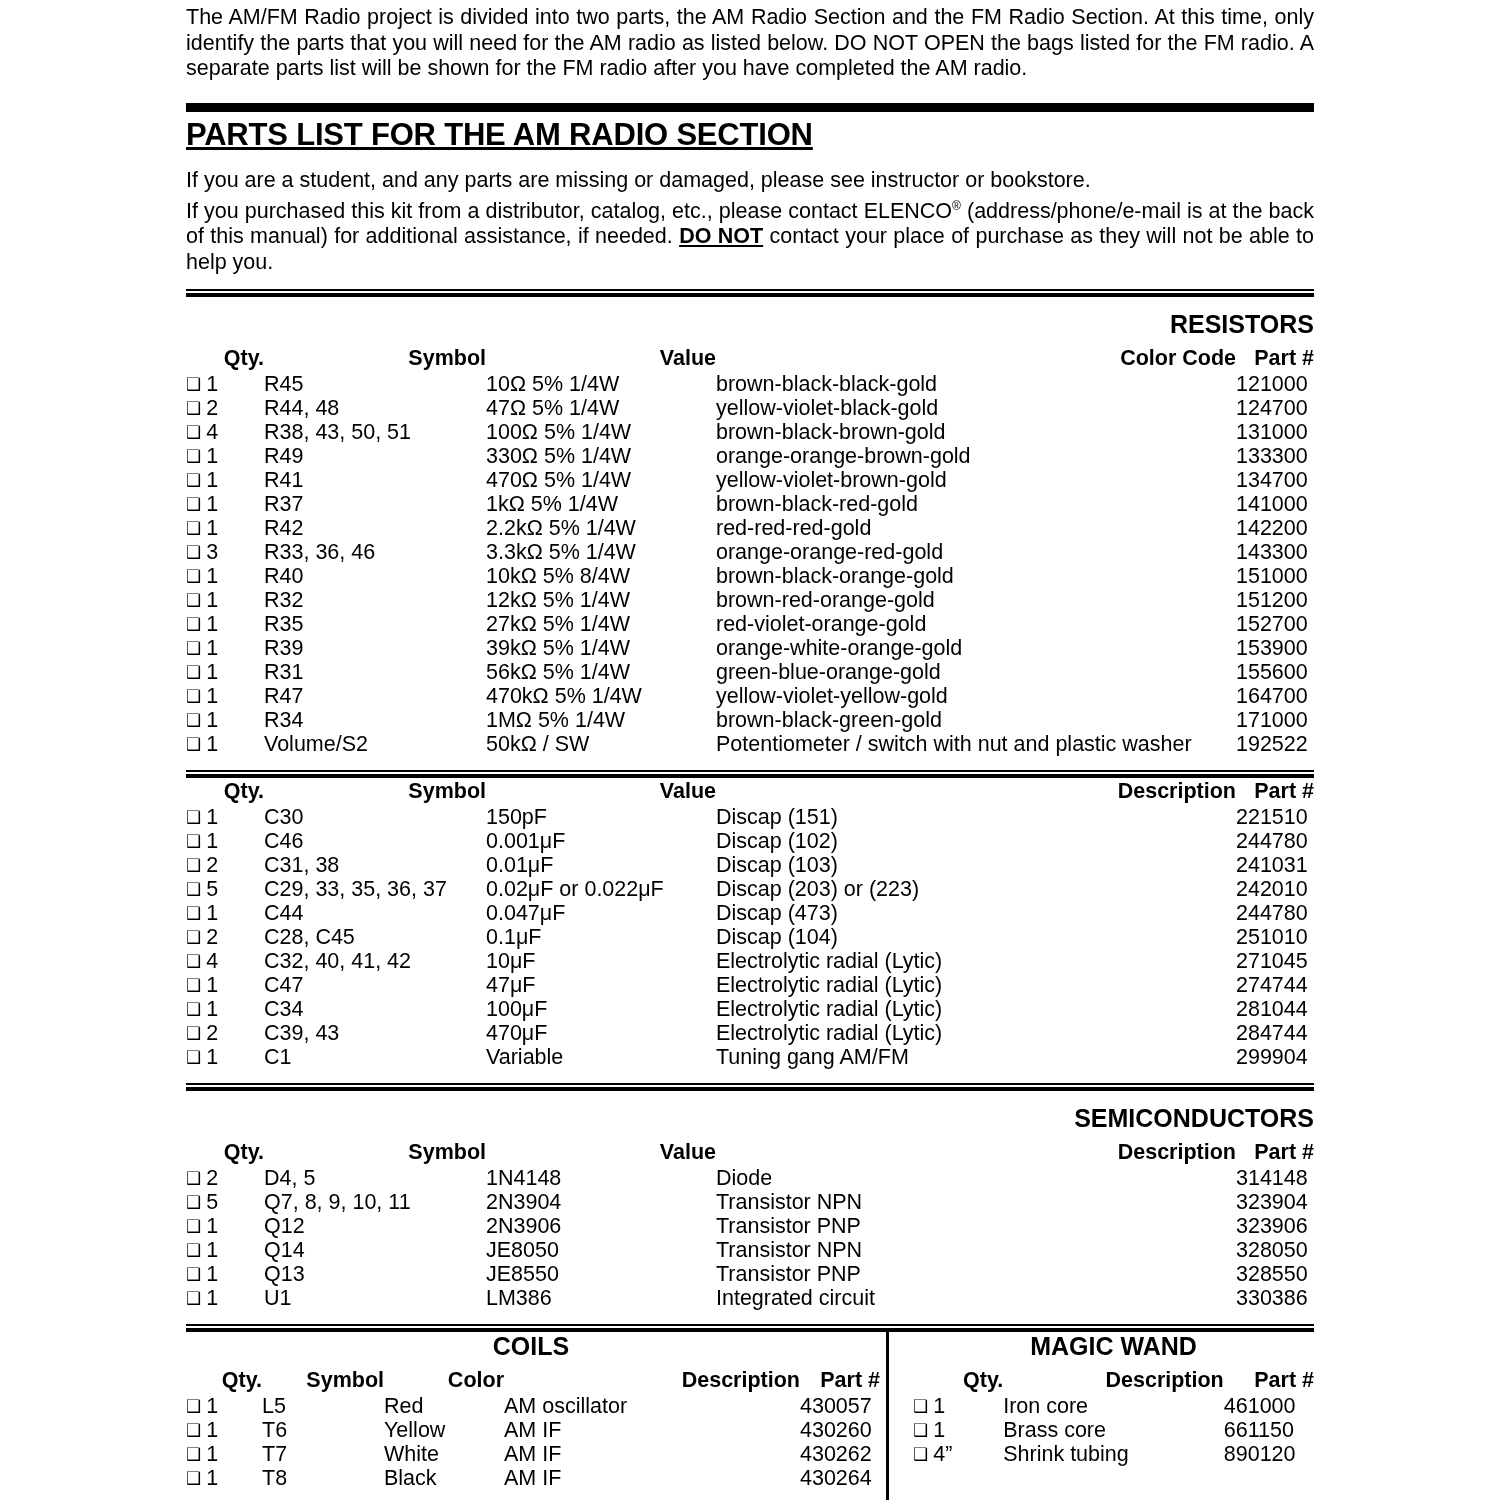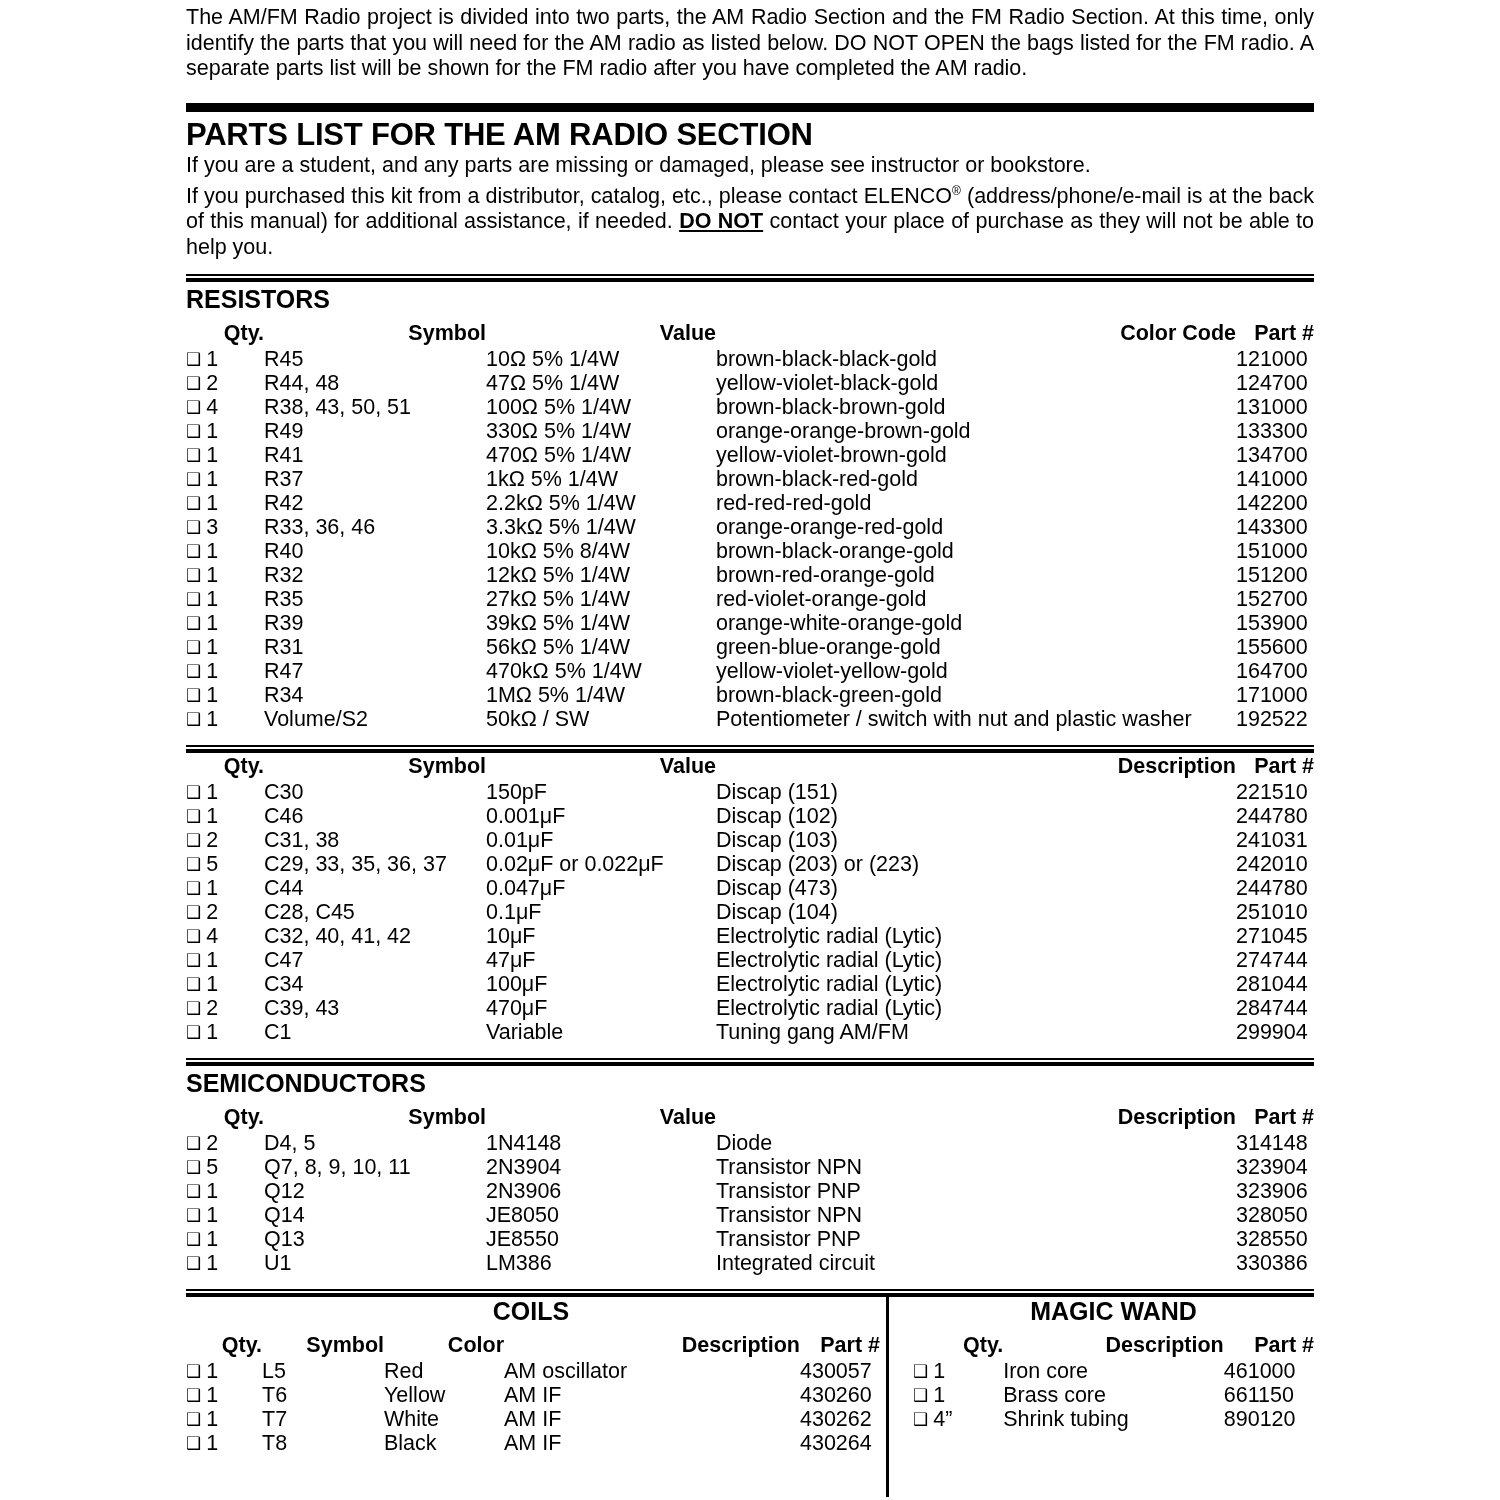--- a/index.html
+++ b/index.html
@@ -40,22 +40,23 @@
     height: 9px;
     background: #000;
     margin-top: 16px;
   }
 
   .parts-title {
     font-size: 31px;
     font-weight: bold;
     letter-spacing: -0.2px;
     margin-top: 6px;
-    margin-bottom: 1px;
+    margin-bottom: 16px;
     line-height: 34px;
+    text-decoration: underline;
   }
 
   .note-line {
     font-size: 21.5px;
     line-height: 25.5px;
   }
   .note-block {
     font-size: 21.5px;
     line-height: 25.5px;
     text-align: justify;
@@ -66,25 +67,25 @@
 
   
   .sep {
     margin-top: 14px;
   }
   .sep .l1 { height: 2px; background: #000; }
   .sep .gap { height: 2px; background: #fff; }
   .sep .l2 { height: 4px; background: #000; }
 
   .section-head {
-    text-align: left;
+    text-align: right;
     font-size: 25px;
     font-weight: bold;
     letter-spacing: 0px;
-    margin-top: 3px;
+    margin-top: 13px;
     margin-bottom: 6px;
   }
 
   
   table.parts {
     width: 100%;
     border-collapse: collapse;
     font-size: 21.5px;
     table-layout: fixed;
   }

